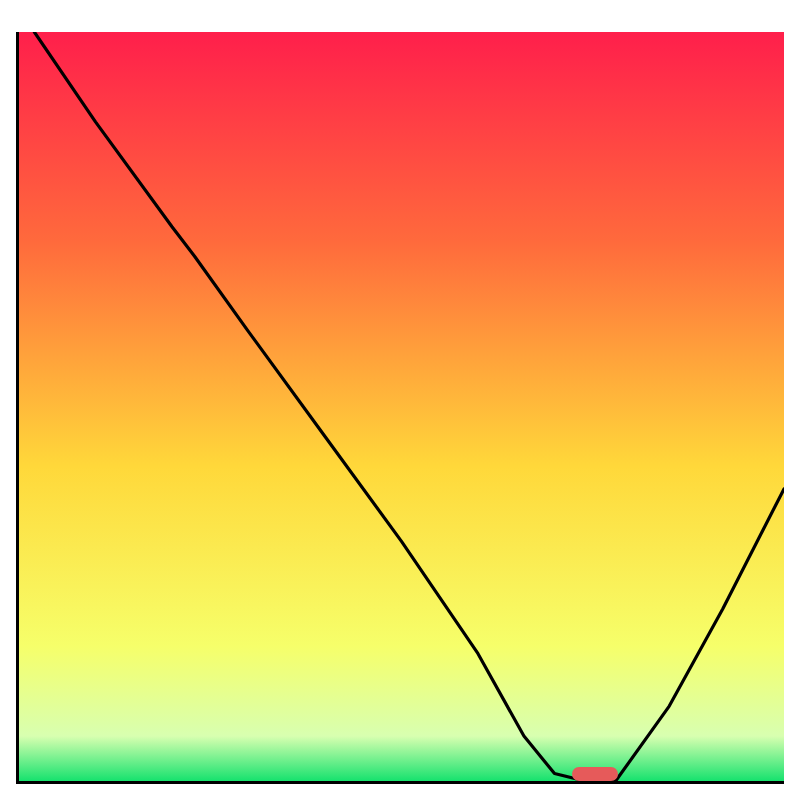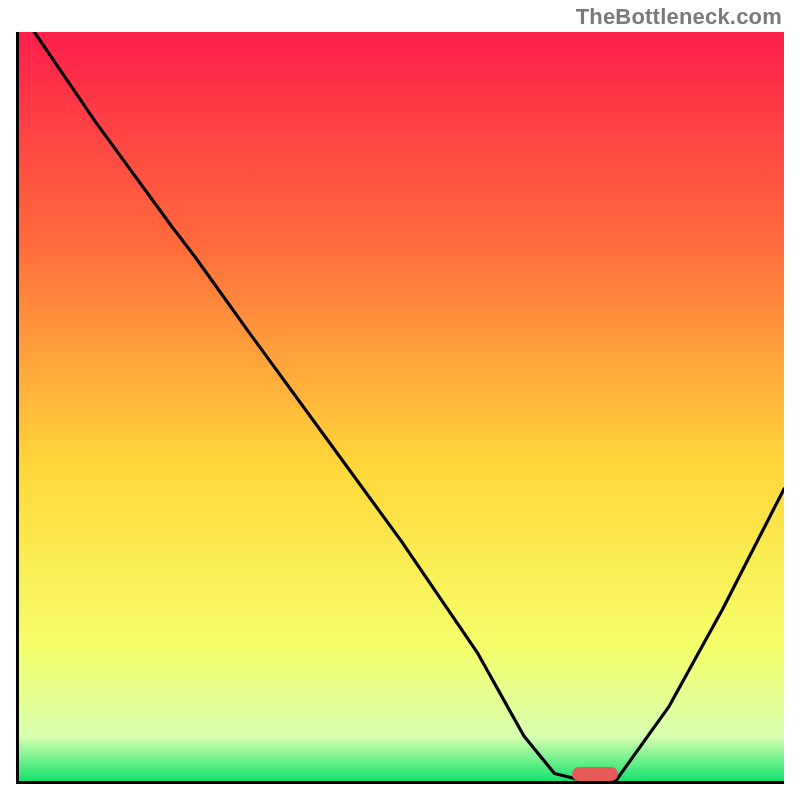--- a/index.html
+++ b/index.html
@@ -51,21 +51,20 @@
     top: 0;
     width: 100%;
     height: 100%;
     overflow: visible;
   }
 </style>
 </head>
 <body>
 
 <div class="chart-wrap">
-  <div class="watermark">TheBottleneck.com</div>
 
   <div class="plot">
     <svg class="curve" viewBox="0 0 768 752" preserveAspectRatio="none">
       <defs>
         <linearGradient id="bg-grad" x1="0" y1="0" x2="0" y2="1">
           <stop offset="0%" stop-color="#ff1f4b"></stop>
           <stop offset="28%" stop-color="#ff6a3c"></stop>
           <stop offset="58%" stop-color="#ffd83a"></stop>
           <stop offset="82%" stop-color="#f6ff6a"></stop>
           <stop offset="94%" stop-color="#d8ffb0"></stop>

